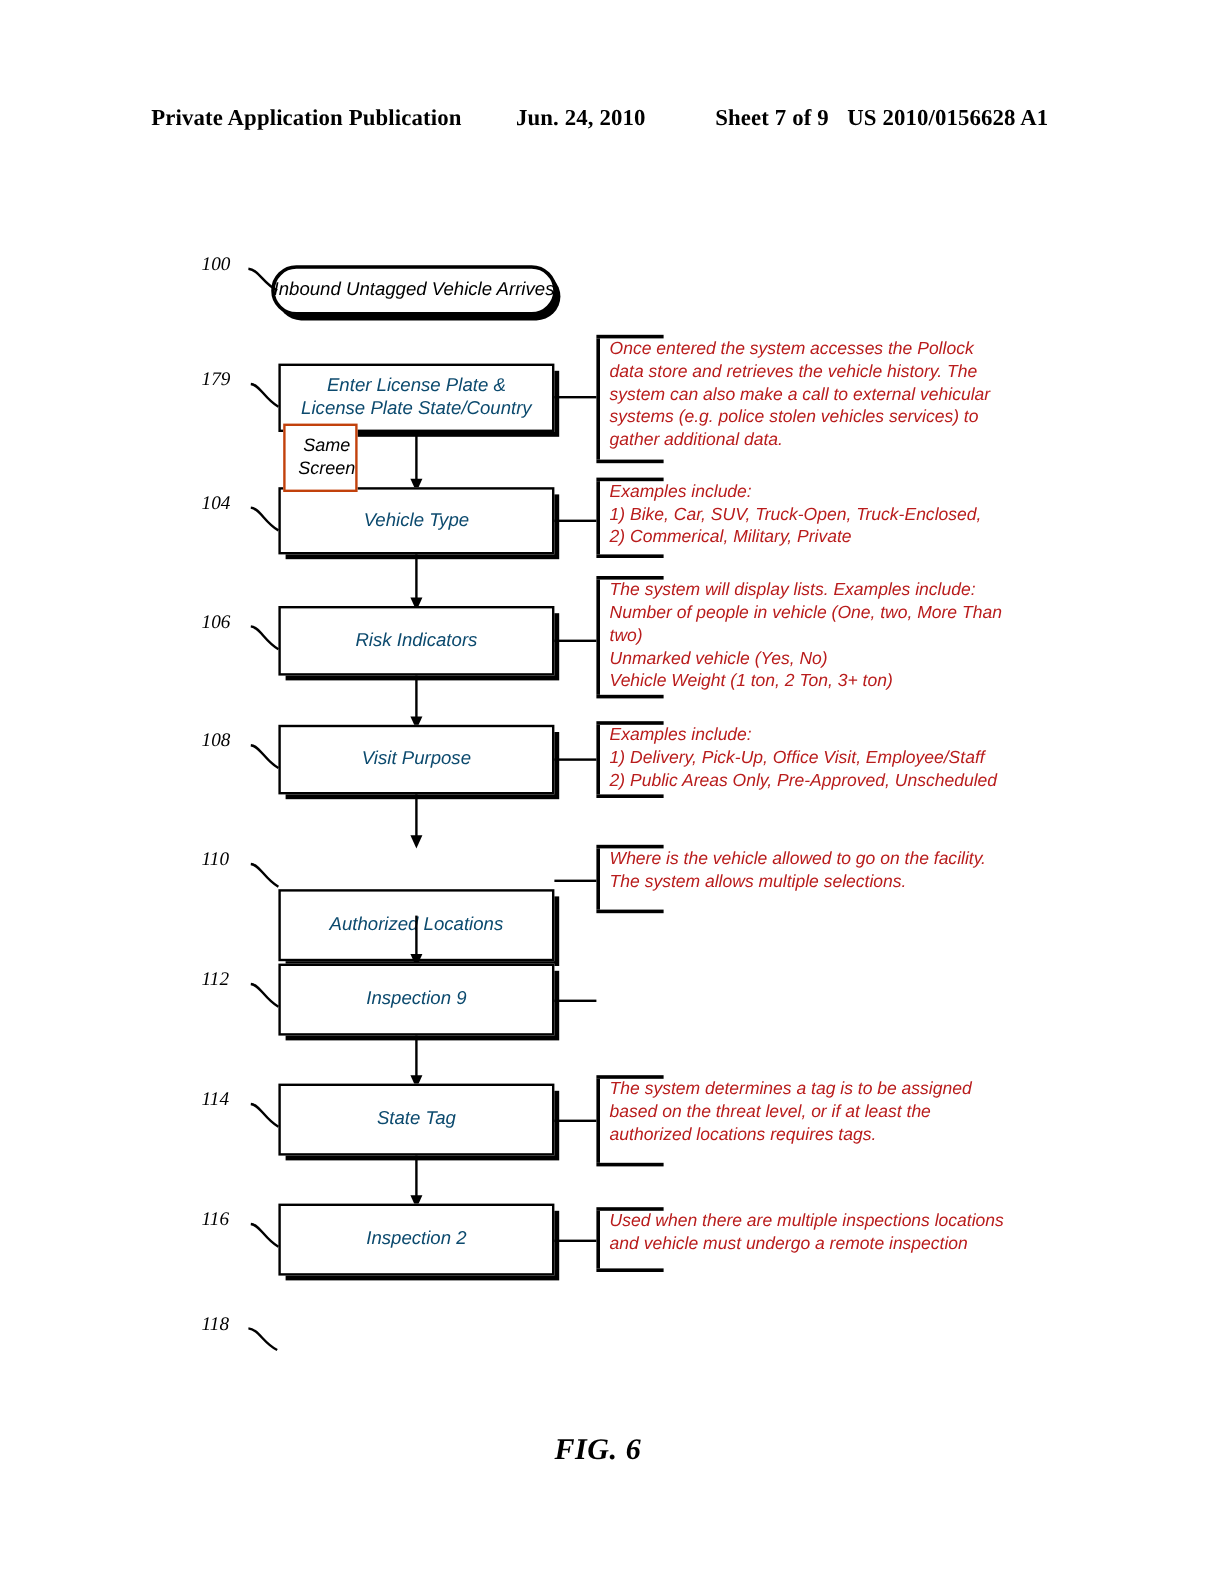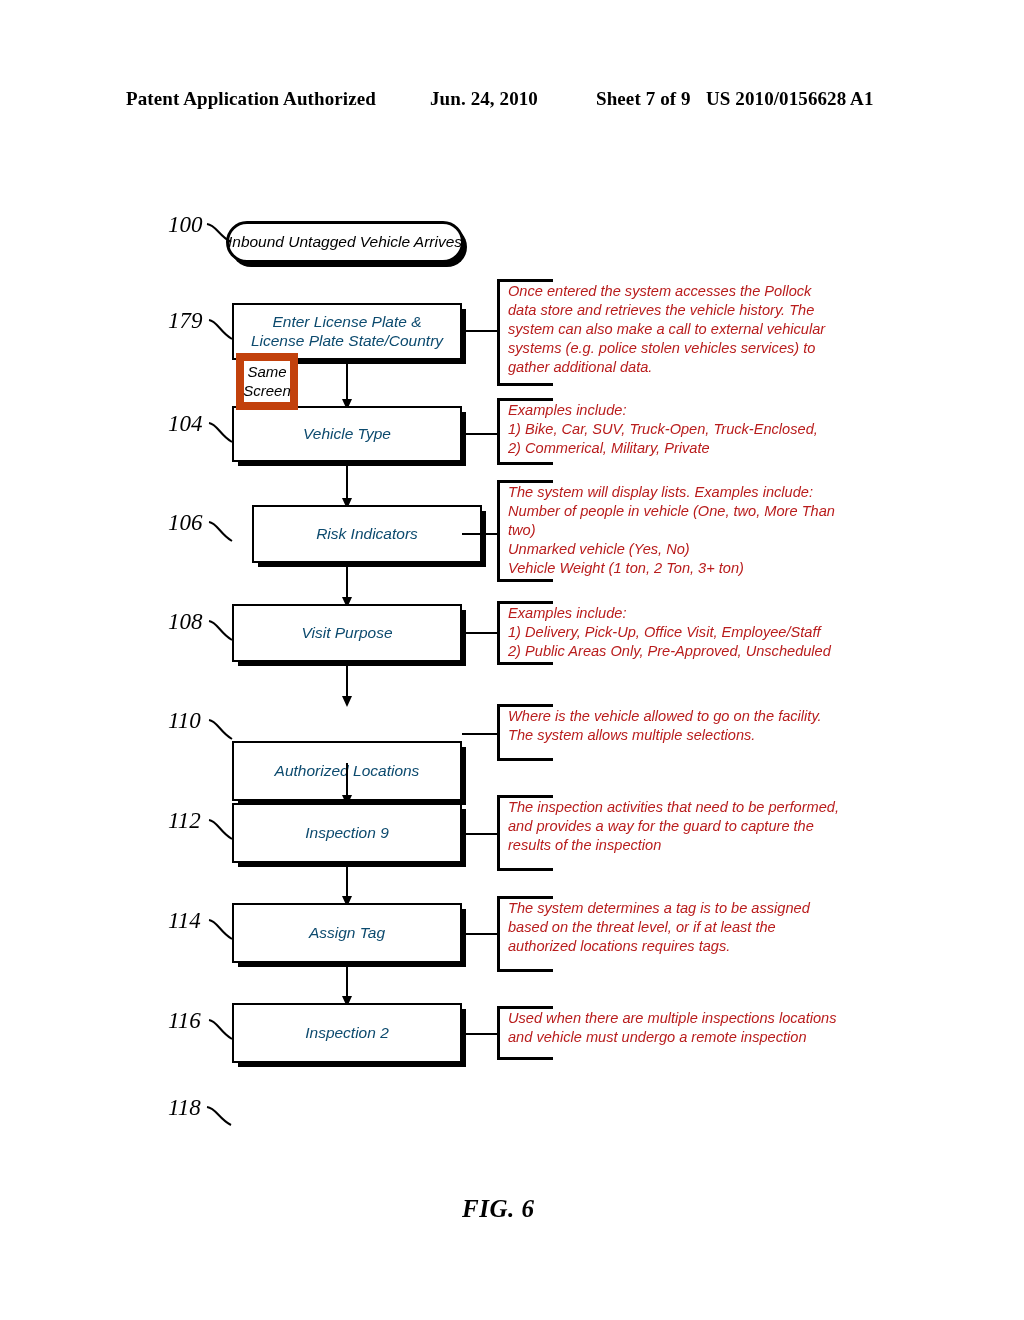--- a/index.html
+++ b/index.html
@@ -121,38 +121,38 @@
     position: absolute;
     height: 2px;
     background: #000;
   }
 
   
   .refnum {
     position: absolute;
     font-family: "Liberation Serif", serif;
     font-style: italic;
-    font-size: 23px;
+    font-size: 16px;
     color: #000;
     white-space: nowrap;
   }
   .leader {
     position: absolute;
     overflow: visible;
   }
 
   
   #same-screen {
     position: absolute;
     box-sizing: border-box;
     background: #ffffff;
-    border: 8px solid #c2410c;
+    border: 2px solid #c2410c;
     display: flex;
     align-items: center;
-    justify-content: center;
+    justify-content: flex-end;
     z-index: 20;
   }
   #same-screen .sslabel {
     font-family: "Liberation Sans", sans-serif;
     font-style: italic;
     font-size: 15px;
     line-height: 1.24;
     text-align: center;
     white-space: pre-line;
   }
@@ -168,21 +168,21 @@
     font-size: 25px;
     letter-spacing: 0.5px;
     margin-top: 40px;
   }
 </style>
 </head>
 <body>
 
 <div id="page">
 
-  <div class="hdr" id="hdr-pub">Patent Application Authorized</div>
+  <div class="hdr" id="hdr-pub">Private Application Publication</div>
   <div class="hdr" id="hdr-date">Jun. 24, 2010</div>
   <div class="hdr" id="hdr-sheet">Sheet 7 of 9</div>
   <div class="hdr" id="hdr-num">US 2010/0156628 A1</div>
 
   <div class="term" id="node-100" style="left:226px; top:221px; width:238px; height:42px;">
     <span class="nlabel">Inbound Untagged Vehicle Arrives</span>
   </div>
   <div class="refnum" style="left:168px; top:212px;">100</div>
   <svg class="leader" style="left:206px; top:222px;" width="30" height="26" viewBox="0 0 30 26">
     <path d="M1 2 C 10 3, 13 14, 25 20" stroke="#000" stroke-width="2" fill="none"></path>
@@ -218,21 +218,21 @@
   </div>
 
   <div id="same-screen" style="left:236px; top:353px; width:62px; height:57px;">
     <span class="sslabel">Same
 Screen</span>
   </div>
 
   <div class="conn" style="left:346px; top:462px; height:43px;"></div>
   <div class="arrowhead" style="left:341.5px; top:498px;"></div>
 
-  <div class="node" id="node-106" style="left:232px; top:505px; width:230px; height:58px;margin-left:20px;">
+  <div class="node" id="node-106" style="left:232px; top:505px; width:230px; height:58px;">
     <span class="nlabel">Risk Indicators</span>
   </div>
   <div class="refnum" style="left:168px; top:510px;">106</div>
   <svg class="leader" style="left:208px; top:520px;" width="28" height="26" viewBox="0 0 28 26">
     <path d="M1 2 C 9 3, 12 14, 24 21" stroke="#000" stroke-width="2" fill="none"></path>
   </svg>
   <div class="stub" style="left:462px; top:533px; width:35px;"></div>
   <div class="annot" style="left:497px; top:483px; width:345px; height:96px;">
     <span class="atext">The system will display lists. Examples include:
 Number of people in vehicle (One, two, More Than two)
@@ -276,29 +276,26 @@
   <div class="arrowhead" style="left:341.5px; top:795px;"></div>
 
   <div class="node" id="node-112" style="left:232px; top:803px; width:230px; height:60px;">
     <span class="nlabel">Inspection 9</span>
   </div>
   <div class="refnum" style="left:168px; top:808px;">112</div>
   <svg class="leader" style="left:208px; top:818px;" width="28" height="26" viewBox="0 0 28 26">
     <path d="M1 2 C 9 3, 12 14, 24 21" stroke="#000" stroke-width="2" fill="none"></path>
   </svg>
   <div class="stub" style="left:462px; top:833px; width:35px;"></div>
-  <div class="annot" style="left:497px; top:798px; width:345px; height:70px;">
-    <span class="atext">The inspection activities that need to be performed, and provides a way for the guard to capture the results of the inspection</span>
-  </div>
 
   <div class="conn" style="left:346px; top:863px; height:40px;"></div>
   <div class="arrowhead" style="left:341.5px; top:896px;"></div>
 
   <div class="node" id="node-114" style="left:232px; top:903px; width:230px; height:60px;">
-    <span class="nlabel">Assign Tag</span>
+    <span class="nlabel">State Tag</span>
   </div>
   <div class="refnum" style="left:168px; top:908px;">114</div>
   <svg class="leader" style="left:208px; top:918px;" width="28" height="26" viewBox="0 0 28 26">
     <path d="M1 2 C 9 3, 12 14, 24 21" stroke="#000" stroke-width="2" fill="none"></path>
   </svg>
   <div class="stub" style="left:462px; top:933px; width:35px;"></div>
   <div class="annot" style="left:497px; top:899px; width:345px; height:70px;">
     <span class="atext">The system determines a tag is to be assigned based on the threat level, or if at least the authorized locations requires tags.</span>
   </div>
 

